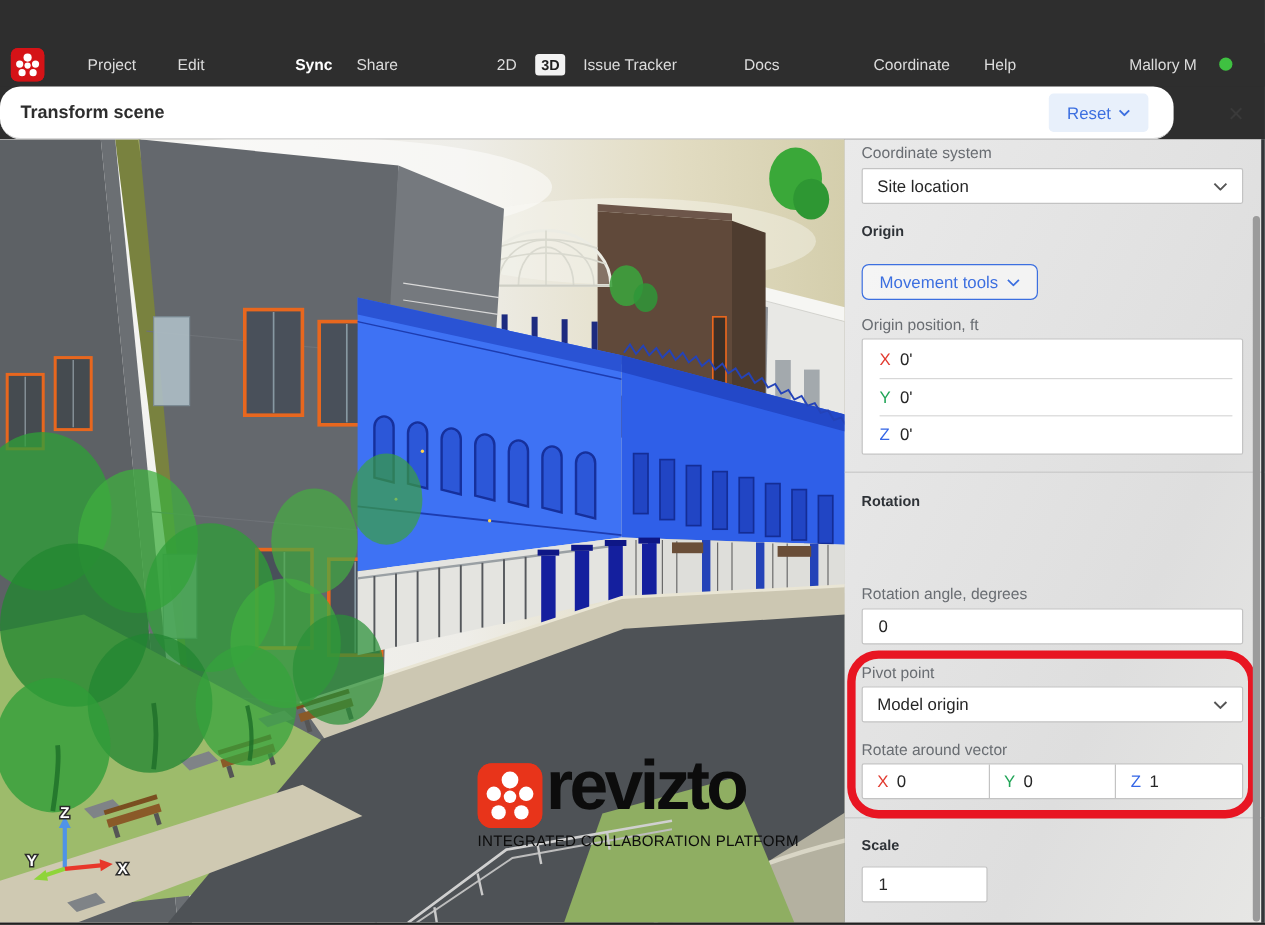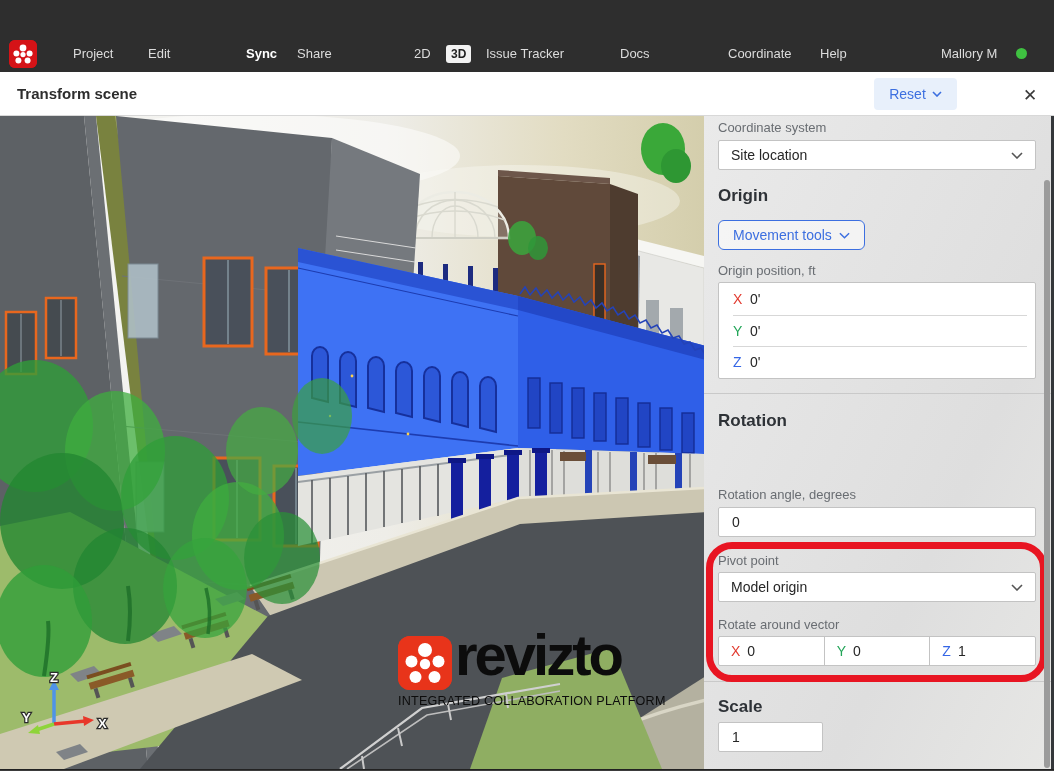--- a/index.html
+++ b/index.html
@@ -9,42 +9,42 @@
 
   
   #menubar { position:absolute; left:0; top:0; width:1054px; height:36px; background:#2e2e2e; }
   .menu-item { position:absolute; top:0; height:36px; line-height:36px; font-size:13px; color:#dcdcdc; cursor:default; }
   .menu-item.bold { color:#ffffff; font-weight:bold; }
   .badge-3d { background:#f2f2f2; color:#1f1f1f; border-radius:3px; padding:2px 5px; font-size:12px; font-weight:bold; top:9px; height:auto; line-height:14px; }
   #logo { position:absolute; left:9px; top:4px; width:28px; height:28px; background:#d51317; border-radius:6px; }
   #status-dot { position:absolute; left:1016px; top:12px; width:11px; height:11px; border-radius:50%; background:#3fc141; }
 
   
-  #dlg-header { position:absolute; left:0; top:36px; width:1054px; height:44px; background:#ffffff; border-bottom:1px solid #d8d8d8; }
+  #dlg-header { position:absolute; left:0; top:36px; width:978px; height:44px; background:#ffffff; border-bottom:1px solid #d8d8d8;border-radius:17px; }
   #dlg-title { position:absolute; left:17px; top:13px; font-size:15px; font-weight:bold; color:#2d2d2d; }
   #reset-btn { position:absolute; left:874px; top:6px; width:83px; height:32px; background:#e8f0fb; border:none; border-radius:4px;
     color:#3c6fe0; font-size:14px; display:flex; align-items:center; justify-content:center; gap:6px; cursor:pointer; font-family:inherit; }
   #close-btn { position:absolute; left:1015px; top:8px; width:30px; height:30px; background:none; border:none; font-size:17px; color:#3a3a3a; cursor:pointer; }
 
   
   #main { position:absolute; left:0; top:80px; width:1054px; height:653px; }
   #viewport { position:absolute; left:0; top:0; width:704px; height:653px; overflow:hidden; background:#efeeea; }
   #scene { position:absolute; left:0; top:0; }
 
   
   #watermark { position:absolute; left:398px; top:518px; width:262px; height:78px; }
   #wm-logo { position:absolute; left:0; top:2px; width:54px; height:54px; background:#e8341a; border-radius:12px; }
   #wm-brand { position:absolute; left:57px; top:-13px; font-size:58px; font-weight:700; letter-spacing:-3px; color:#0c0c0c; }
   #wm-tagline { position:absolute; left:0px; top:60px; width:262px; font-size:12.6px; font-weight:normal; letter-spacing:.2px; color:#0c0c0c; white-space:nowrap; }
 
   
   #panel { position:absolute; left:704px; top:0; width:350px; height:653px;
     background:linear-gradient(115deg,#eaeaea 0%,#e3e3e3 38%,#dedede 66%,#e7e7e5 100%); }
   .p-label { position:absolute; left:14px; font-size:13px; color:#696d72; }
-  .p-heading { position:absolute; left:14px; font-size:17px; font-weight:bold; color:#2e3237; }
+  .p-heading { position:absolute; left:14px; font-size:12px; font-weight:bold; color:#2e3237; }
   .p-box { position:absolute; left:14px; width:318px; background:#ffffff; border:1px solid #c3c3c3; border-radius:2px; }
   .p-select { height:30px; display:flex; align-items:center; padding:0 12px; font-size:14px; color:#262626; cursor:pointer; }
   .p-select .chev { margin-left:auto; }
   .p-input { height:30px; display:flex; align-items:center; padding:0 13px; font-size:14px; color:#262626; }
   .blue-btn { position:absolute; left:14px; height:30px; background:rgba(255,255,255,.55); border:1px solid #3c6fe0; border-radius:6px;
     color:#3c6fe0; font-size:14px; display:flex; align-items:center; justify-content:center; gap:7px; cursor:pointer; font-family:inherit; padding:0 14px; }
   .axes-box { height:97px; display:flex; flex-direction:column; }
   .axes-row { flex:1; display:flex; align-items:center; padding:0 14px; font-size:14px; position:relative; }
   .axes-row + .axes-row::before { content:""; position:absolute; left:14px; right:8px; top:0; height:1px; background:#d7d7d7; }
   .axis-letter { width:17px; font-size:14px; }

